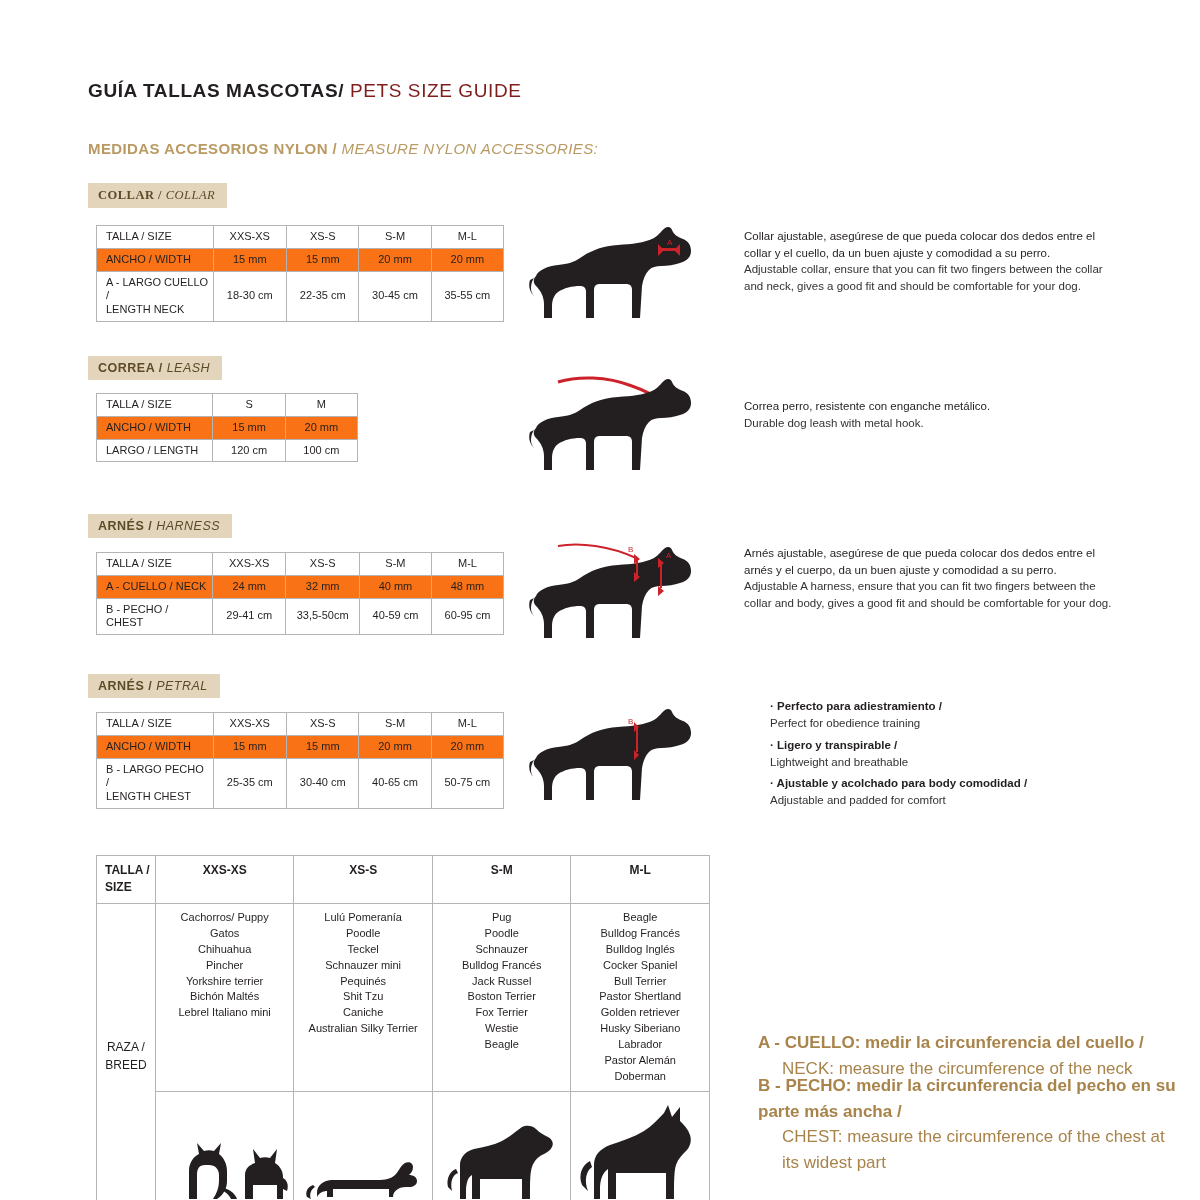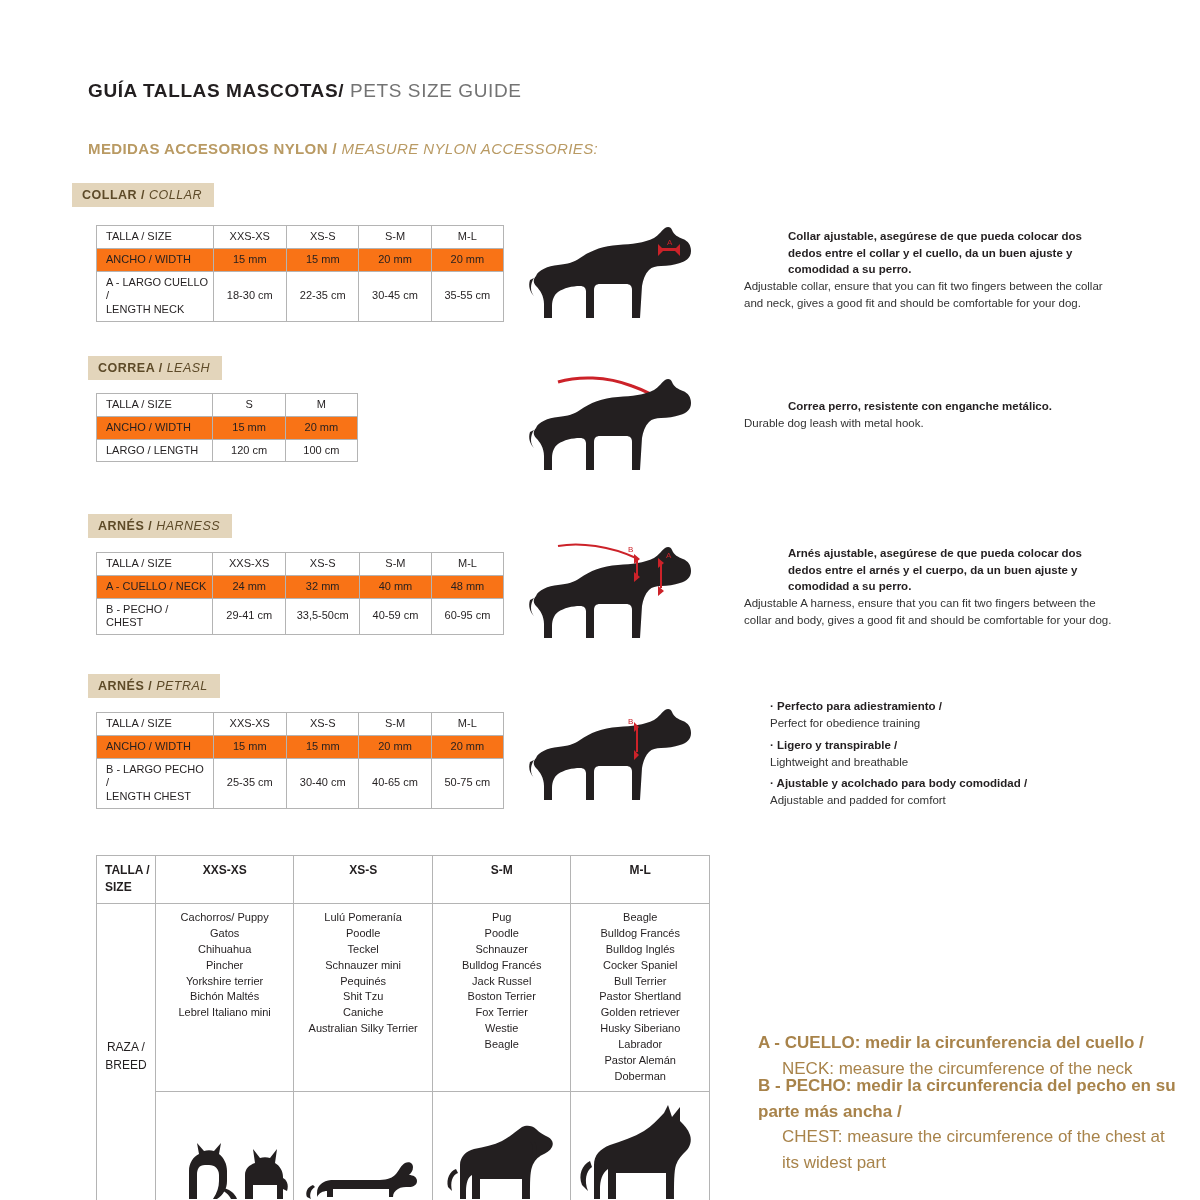--- a/index.html
+++ b/index.html
@@ -12,21 +12,21 @@
     overflow:hidden;
   }
   .page{position:relative;width:1200px;height:1200px;}
 
   
   .main-title{
     position:absolute;left:88px;top:80px;
     font-size:19px;font-weight:bold;letter-spacing:.6px;
     color:#231f20;
   }
-  .main-title .light{font-weight:normal;color:#737373;}
+  .main-title .light{font-weight:normal;color:#7f1d1d;}
   .subtitle{
     position:absolute;left:88px;top:140px;
     font-size:15px;font-weight:bold;letter-spacing:.4px;
     color:#b99a63;
   }
   .subtitle .light{font-weight:normal;font-style:italic;}
 
   .sect-label{
     position:absolute;
     background:#e3d5bb;
@@ -58,21 +58,21 @@
   table.sz th{background:#ffffff;font-weight:normal;}
 
   
   .note{
     position:absolute;
     width:370px;
     font-size:11.5px;
     line-height:1.45;
     color:#231f20;
   }
-  .note .es{font-weight:bold;display:block;margin-left:44px;}
+  .note .es{font-weight:normal;display:block;}
   .note .en{display:block;color:#333;}
 
   .bullets{position:absolute;width:370px;font-size:11.5px;line-height:1.5;}
   .bullets .es{font-weight:bold;}
   .bullets .en{display:block;color:#333;margin-bottom:4px;}
 
   
   table.breed{
     position:absolute;
     border-collapse:collapse;
@@ -111,21 +111,21 @@
 
 <div class="page">
 
   <div class="main-title">
     <span>GUÍA TALLAS MASCOTAS/</span><span class="light"> PETS SIZE GUIDE</span>
   </div>
   <div class="subtitle">
     <span>MEDIDAS ACCESORIOS NYLON /</span><span class="light"> MEASURE NYLON ACCESSORIES:</span>
   </div>
 
-  <div class="sect-label" style="left:72px;top:183px;">
+  <div class="sect-label" style="left:88px;top:183px;font-family:Liberation Serif, serif;">
     <span>COLLAR /</span><span class="light"> COLLAR</span>
   </div>
 
   <table class="sz" style="left:96px;top:225px;width:408px;">
     <tbody>
         <tr>
       <th class="lbl" style="width:115px;text-align:left;padding-left:9px;">TALLA / SIZE</th>
       <th style="width:73px;">XXS-XS</th>
       <th style="width:73px;">XS-S</th>
       <th style="width:73px;">S-M</th>

